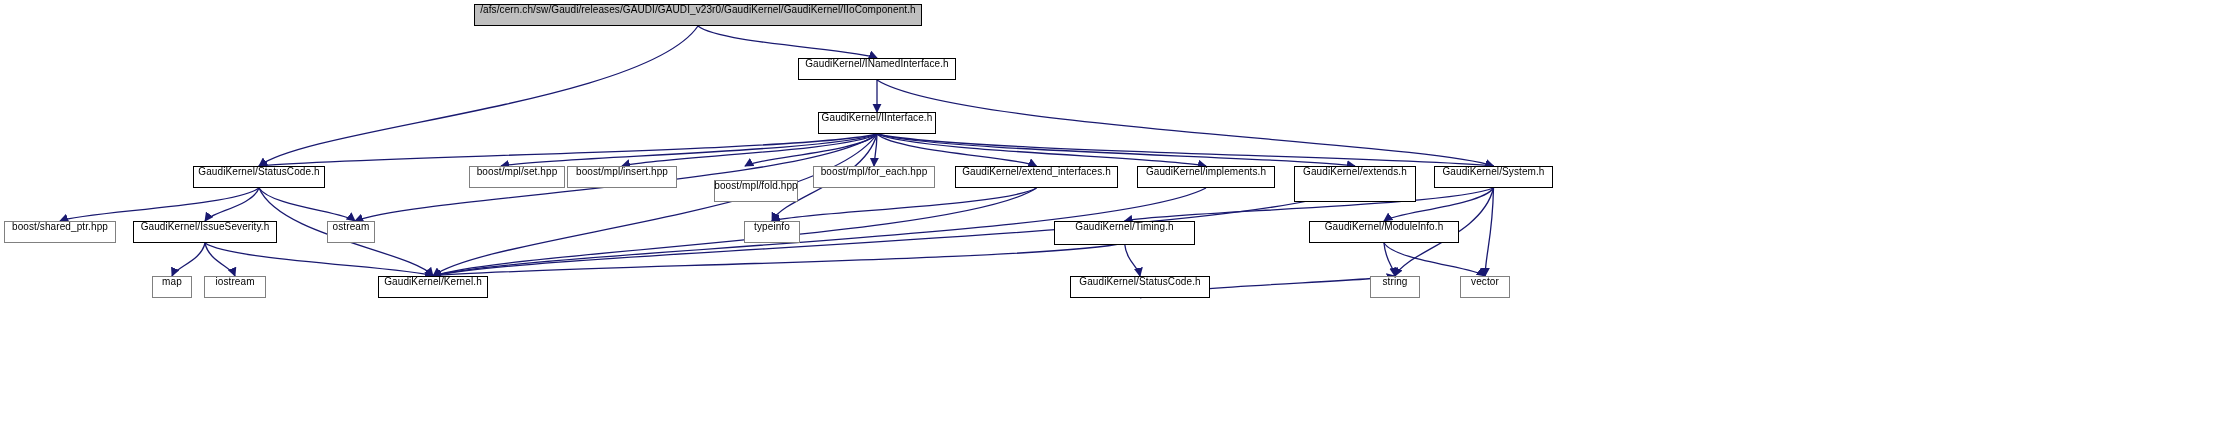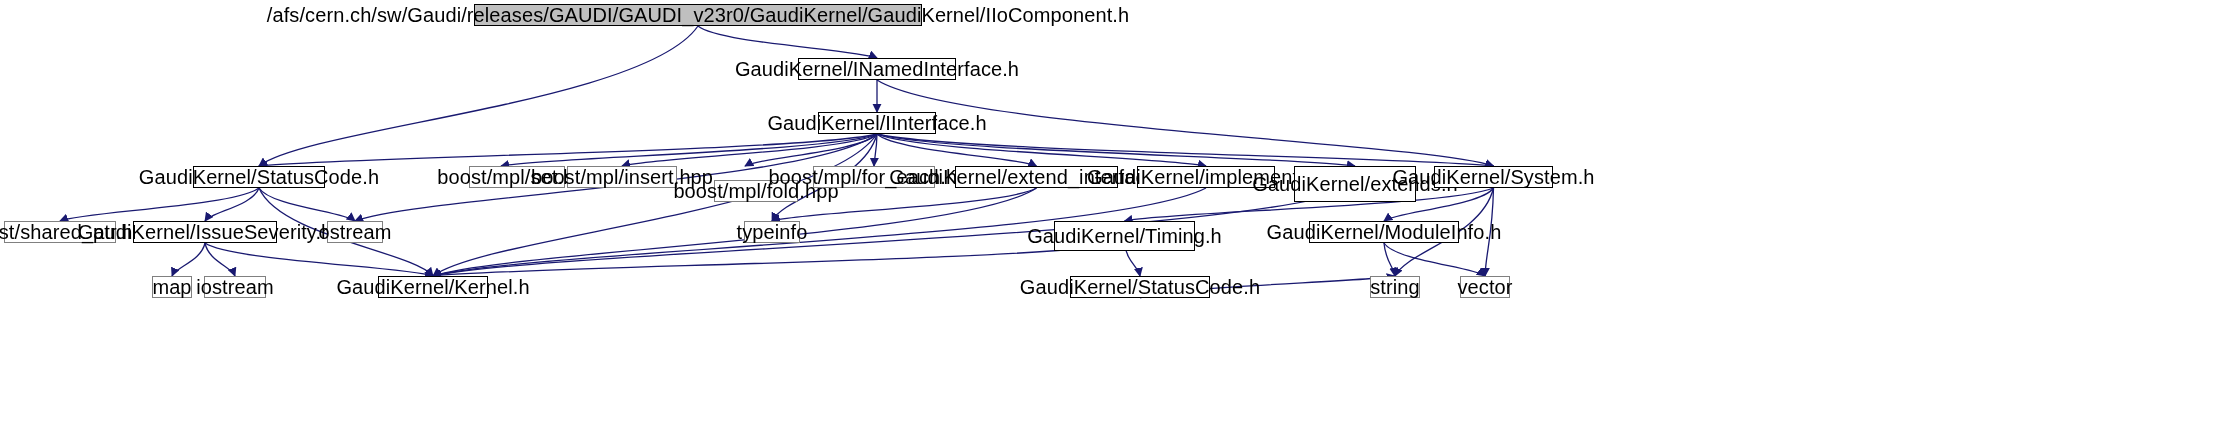--- a/index.html
+++ b/index.html
@@ -11,24 +11,23 @@
     background:#ffffff;
     overflow:hidden;
   }
   #edges { position:absolute; left:0; top:0; width:2226px; height:427px; }
   .node {
     position:absolute;
     box-sizing:border-box;
     border:1px solid #000000;
     background:#ffffff;
     color:#000000;
-    font-size:20px;
+    font-size:10px;
     line-height:1;
     display:flex;
-    align-items:center;
     justify-content:center;
     white-space:nowrap;
     letter-spacing:0.1px;
   }
   .node.root { background:#bfbfbf; border-color:#000000; }
   .node.ext { border-color:#808080; background:#ffffff; }
 </style>
 </head>
 <body>
 
@@ -114,27 +113,27 @@
       </div>
       <div class="node" style="left: 1434px; top: 166px; width: 119px; height: 22px;">
         <span>GaudiKernel/System.h</span>
       </div>
       <div class="node ext" style="left: 4px; top: 221px; width: 112px; height: 22px;">
         <span>boost/shared_ptr.hpp</span>
       </div>
       <div class="node" style="left: 133px; top: 221px; width: 144px; height: 22px;">
         <span>GaudiKernel/IssueSeverity.h</span>
       </div>
-      <div class="node ext" style="left: 327px; top: 221px; width: 56px; height: 22px;">
+      <div class="node ext" style="left: 327px; top: 221px; width: 48px; height: 22px;">
         <span>ostream</span>
       </div>
       <div class="node ext" style="left: 744px; top: 221px; width: 56px; height: 22px;">
         <span>typeinfo</span>
       </div>
-      <div class="node" style="left: 1054px; top: 221px; width: 141px; height: 30px;">
+      <div class="node" style="left: 1054px; top: 221px; width: 141px; height: 24px;">
         <span>GaudiKernel/Timing.h</span>
       </div>
       <div class="node" style="left: 1309px; top: 221px; width: 150px; height: 22px;">
         <span>GaudiKernel/ModuleInfo.h</span>
       </div>
       <div class="node ext" style="left: 152px; top: 276px; width: 40px; height: 22px;">
         <span>map</span>
       </div>
       <div class="node ext" style="left: 204px; top: 276px; width: 62px; height: 22px;">
         <span>iostream</span>

